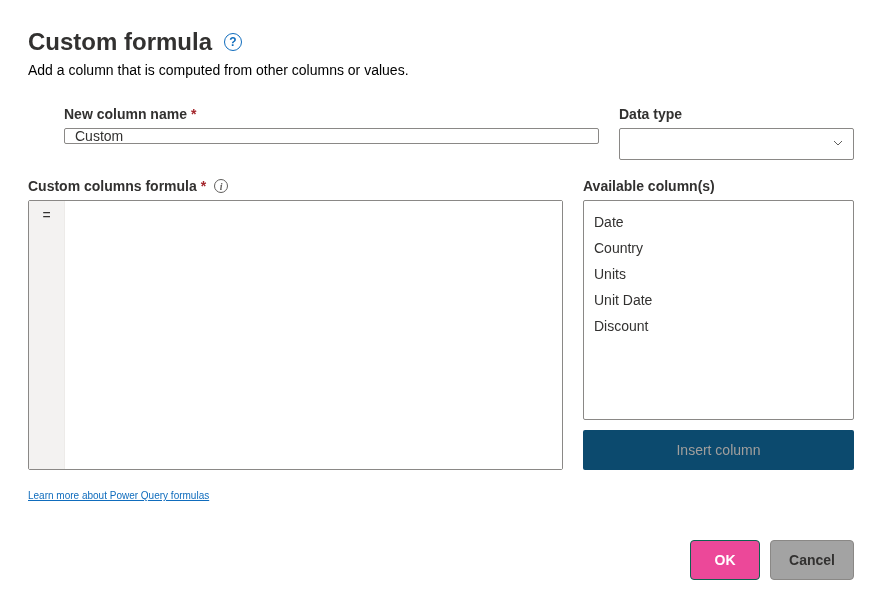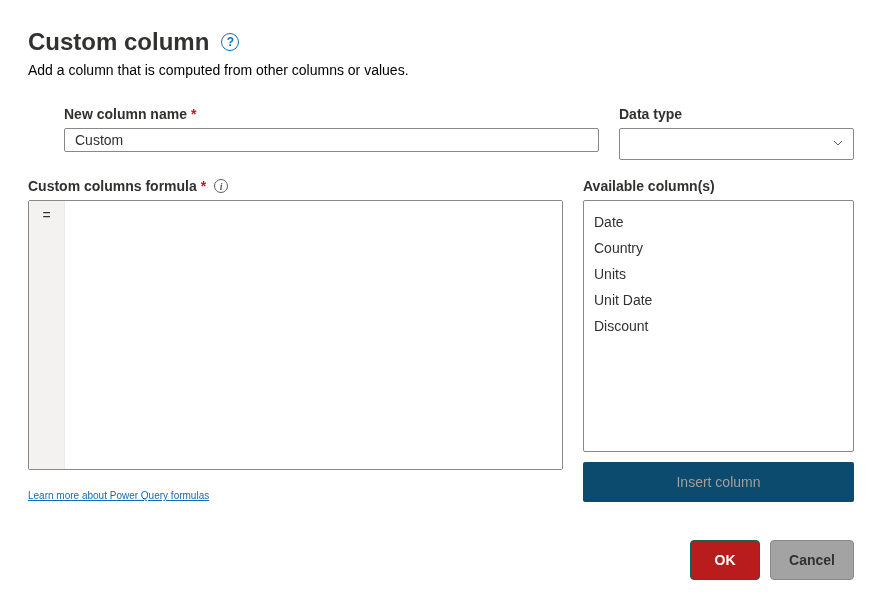--- a/index.html
+++ b/index.html
@@ -65,21 +65,21 @@
       align-items: center;
       justify-content: center;
       font-size: 10px;
       color: #605e5c;
       font-style: italic;
       font-family: Georgia, serif;
       margin-left: 4px;
     }
     .text-input {
       width: 100%;
-      height: 24px;
+      height: 16px;
       border: 1px solid #8a8886;
       border-radius: 2px;
       padding: 0 10px;
       font-size: 14px;
       font-family: inherit;
       color: #323130;
     }
     .select-wrap {
       position: relative;
       width: 100%;
@@ -131,21 +131,21 @@
       border: none;
       resize: none;
       padding: 6px 8px;
       font-family: inherit;
       font-size: 14px;
       outline: none;
     }
     .available-box {
       border: 1px solid #8a8886;
       border-radius: 2px;
-      height: 252px;
+      height: 220px;
       padding: 8px 10px;
       overflow-y: auto;
     }
     .available-item {
       font-size: 14px;
       padding: 5px 0;
       cursor: pointer;
       color: #323130;
     }
     .insert-btn {
@@ -178,35 +178,35 @@
       min-width: 70px;
       height: 40px;
       padding: 0 18px;
       border-radius: 4px;
       font-size: 14px;
       font-family: inherit;
       cursor: pointer;
       font-weight: 600;
     }
     .btn-primary {
-      background: #b91c1c;
+      background: #ec4899;
       border: 1px solid #0c6451;
       color: #fff;
     }
     .btn-secondary {
       background: #a3a3a3;
       border: 1px solid #8a8886;
       color: #323130;
     }
   </style>
 </head>
 <body>
 
 <div class="dialog-header">
-  <h1 class="dialog-title">Custom column</h1>
+  <h1 class="dialog-title">Custom formula</h1>
   <span class="help-icon">?</span>
 </div>
 <p class="dialog-subtitle">Add a column that is computed from other columns or values.</p>
 
 <div class="form-row">
   <div class="left-col">
     <div class="field-label">
       <span>New column name</span>
       <span class="required">*</span>
     </div>

